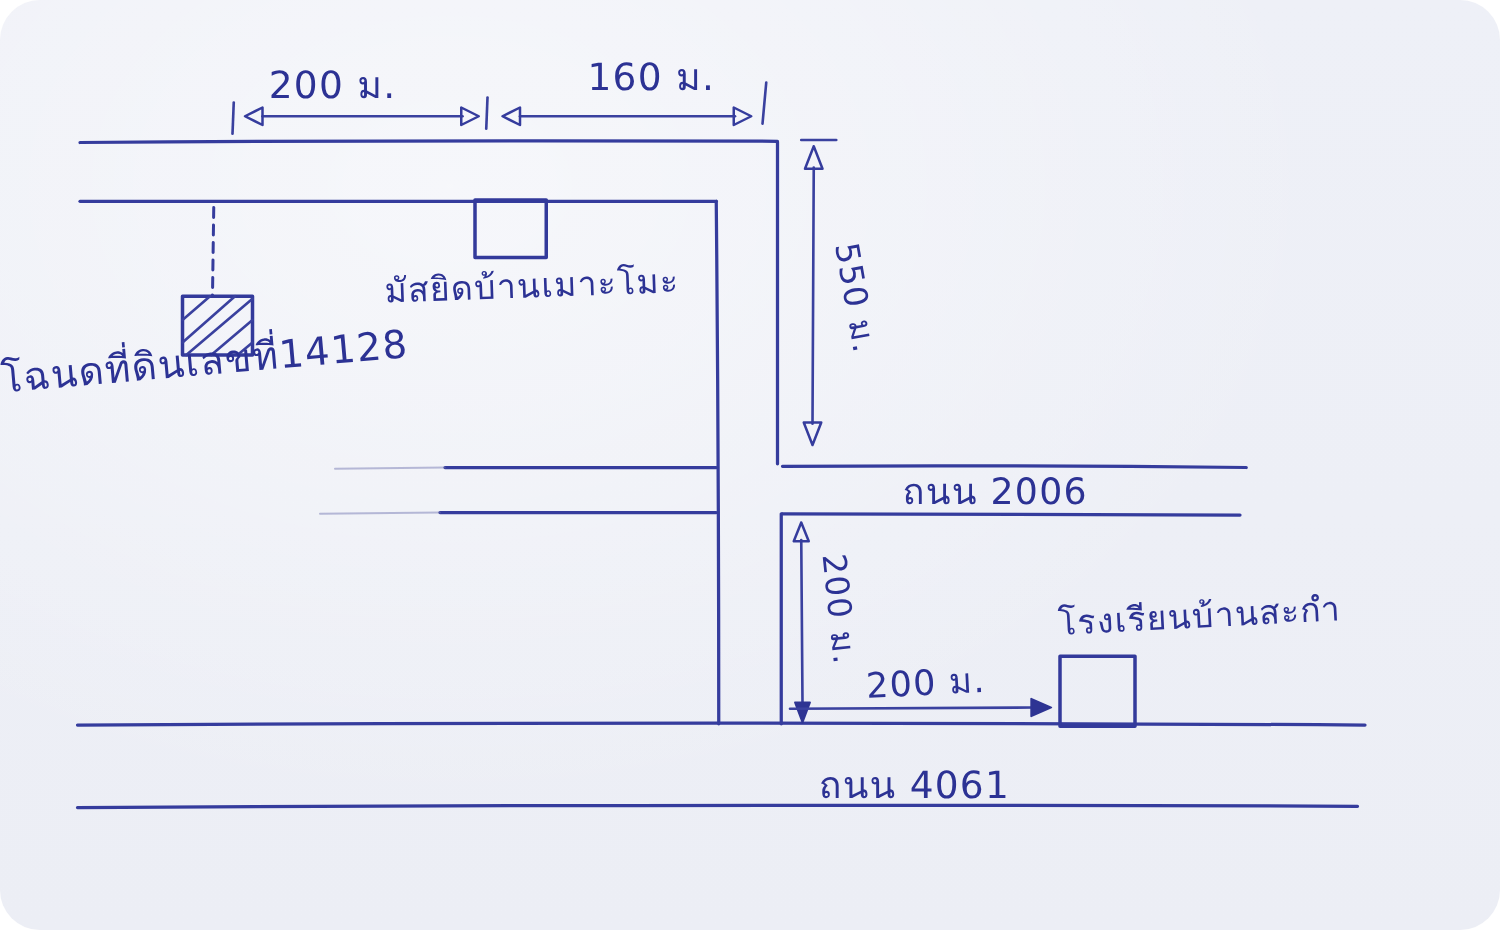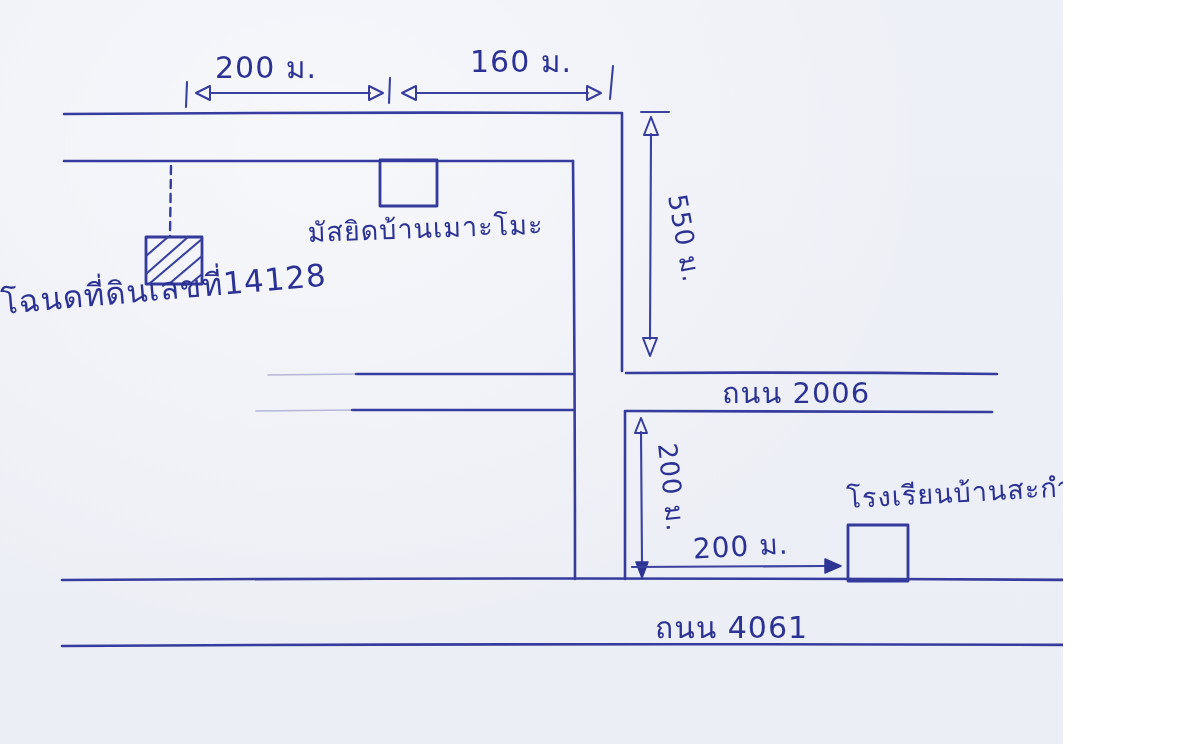--- a/index.html
+++ b/index.html
@@ -1,24 +1,25 @@
 <!DOCTYPE html>
 <html><head>
 <meta charset="utf-8">
 <style>
   html, body { margin: 0; padding: 0; }
   body { font-family: "DejaVu Sans", "Liberation Sans", sans-serif; }
   .page {
     position: relative;
-    width: 1063px;
+    width: 1200px;
     height: 744px;
     background:
       radial-gradient(ellipse at 30% 20%, rgba(255,255,255,0.5), rgba(255,255,255,0) 60%),
       linear-gradient(180deg, #eef0f7 0%, #edeff6 55%, #eceef5 100%);
     overflow: hidden;
+    border-radius: 32px;
   }
   svg.sketch { position: absolute; left: 0; top: 0; }
   .ink-line  { stroke: #353c9d; stroke-width: 2.6; fill: none; stroke-linecap: round; }
   .ink-thin  { stroke: #3a419f; stroke-width: 2.1; fill: none; stroke-linecap: round; }
   .ink-faint { stroke: #6a6fae; stroke-width: 1.6; fill: none; stroke-linecap: round; opacity: .45; }
   .ink-dash  { stroke: #353c9d; stroke-width: 2.4; fill: none; stroke-dasharray: 8 6; stroke-linecap: round; }
   .head-open   { fill: none; stroke: #353c9d; stroke-width: 2; stroke-linejoin: round; }
   .head-solid  { fill: #2e3493; stroke: #2e3493; stroke-width: 1.5; stroke-linejoin: round; }
   .box { fill: none; stroke: #333a9b; stroke-width: 2.8; stroke-linejoin: round; }
   .hand {

